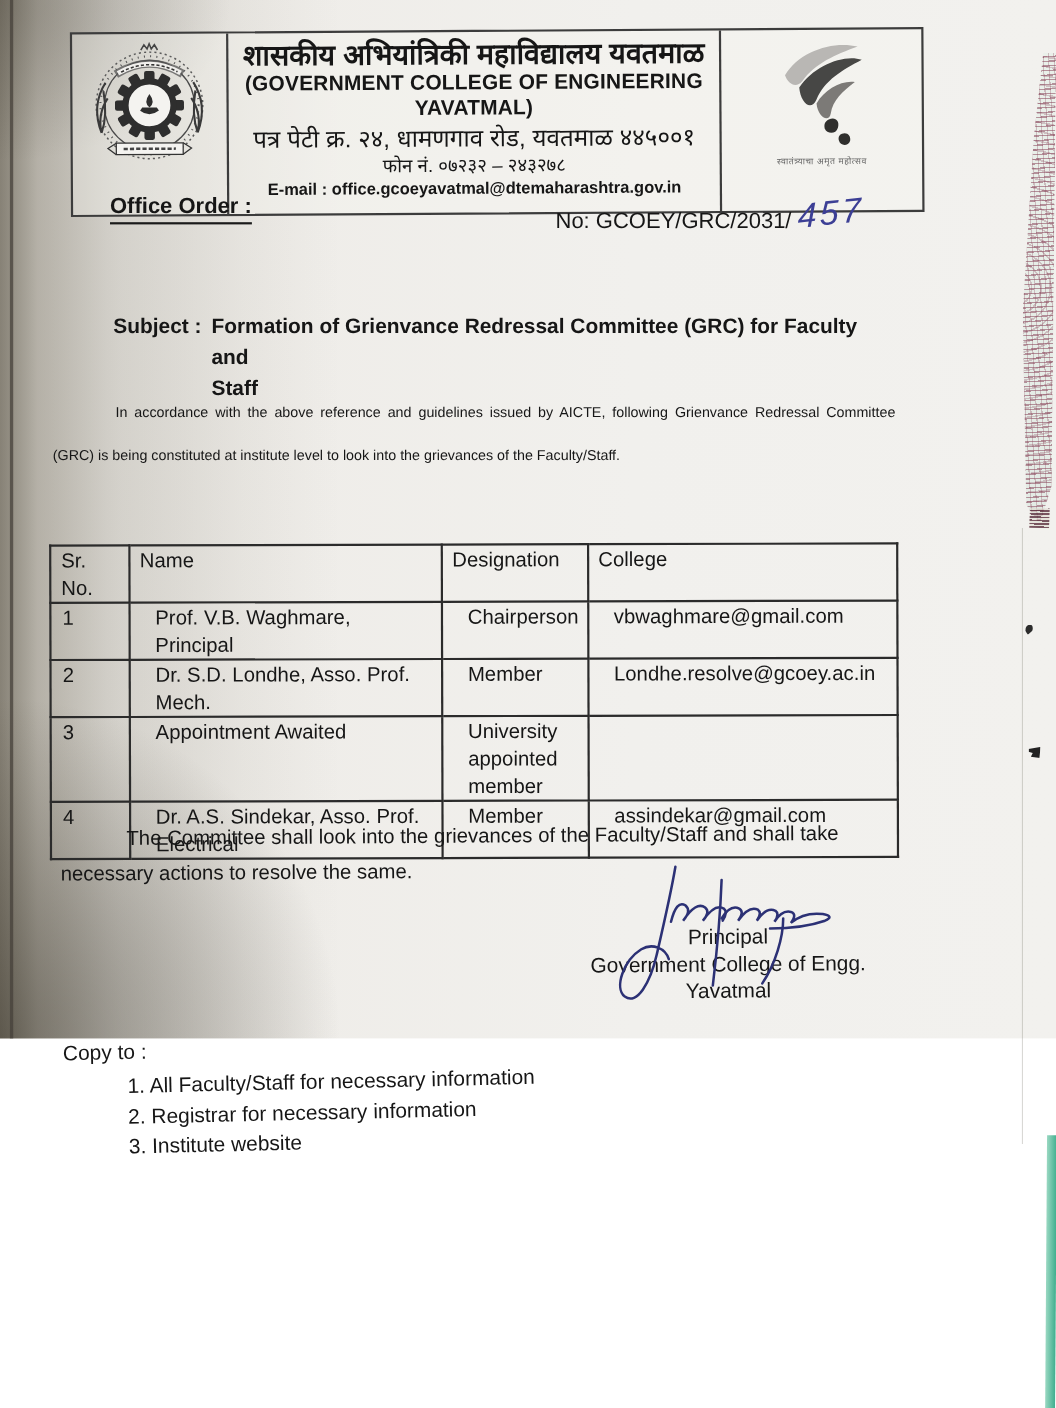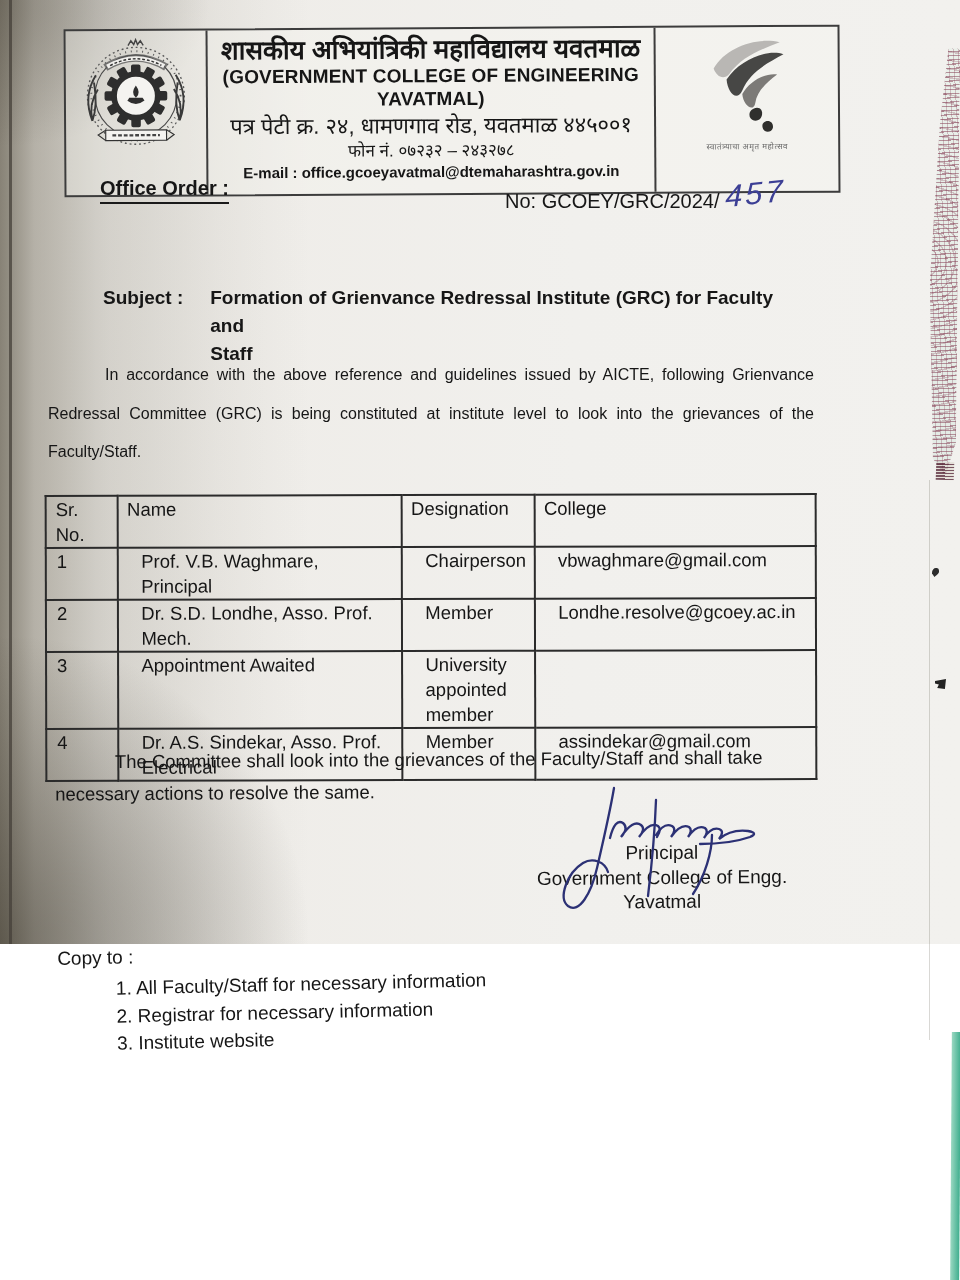--- a/index.html
+++ b/index.html
@@ -43,24 +43,24 @@
   .email-line{font-size:15px;font-weight:700;margin-top:1px;}
   .logo-caption{font-size:8px;color:#666;margin-top:2px;letter-spacing:.5px;}
   
   .office-order{position:absolute;left:100px;top:177px;font-size:20px;font-weight:700;
     border-bottom:2.5px solid #1a1a1a;padding-bottom:2px;}
   .no-block{position:absolute;left:505px;top:188px;font-size:20px;line-height:26px;}
   .no-line{display:flex;align-items:flex-start;}
   .handwritten-no{font-size:31px;color:#3c3f95;font-style:italic;letter-spacing:3px;
     transform:rotate(-6deg) skewX(-6deg);display:inline-block;margin:-7px 0 0 5px;font-weight:400;}
   
-  .subject{position:absolute;left:103px;top:284px;width:690px;display:flex;font-weight:700;font-size:19px;line-height:28px;gap:18px;}
+  .subject{position:absolute;left:103px;top:284px;width:690px;display:flex;font-weight:700;font-size:19px;line-height:28px;}
   .subject-label{white-space:nowrap;margin-right:9px;}
   
-  .para1{position:absolute;left:48px;top:356px;width:766px;font-size:16px;line-height:38.5px;
+  .para1{position:absolute;left:48px;top:356px;width:766px;font-size:13px;line-height:38.5px;
     text-align:justify;text-indent:57px;}
   .para2{position:absolute;left:55px;top:744px;width:724px;font-size:18.5px;line-height:32px;
     text-indent:60px;transform:rotate(-.4deg);}
   
   .committee{position:absolute;left:45px;top:494px;width:772px;border-collapse:collapse;
     font-size:18.5px;transform:rotate(-.15deg);}
   .committee th,.committee td{border:2px solid #2b2b2b;vertical-align:top;padding:0 8px;line-height:25px;font-weight:400;}
   .committee th{text-align:left;height:27px;}
   .committee th.sr-h{text-align:left;padding-left:9px;margin-top:40px;}
   .committee td{text-align:left;padding-left:22px;}
@@ -140,29 +140,29 @@
         <path d="M57 80 c6 -3 11 1 9 8 c-2 7 -11 6 -13 1 c-1 -4 0 -7 4 -9 z" fill="#2f2f2d"></path>
         <path d="M70 94 c5 -2 9 2 8 7 c-2 6 -10 5 -11 0 c-1 -3 0 -6 3 -7 z" fill="#2f2f2d"></path>
       </svg>
       <div class="logo-caption">स्वातंत्र्याचा अमृत महोत्सव</div>
     </div>
   </div>
 
   <div class="office-order">Office Order :</div>
   <div class="no-block">
     <div class="no-line">
-      <span>No: GCOEY/GRC/2024/</span>
+      <span>No: GCOEY/GRC/2031/</span>
       <span class="handwritten-no">457</span>
     </div>
   </div>
 
   <div class="subject">
     <span class="subject-label">Subject :</span>
     <span>
-      <div>Formation of Grienvance Redressal Institute (GRC) for Faculty and</div>
+      <div>Formation of Grienvance Redressal Committee (GRC) for Faculty and</div>
       <div>Staff</div>
     </span>
   </div>
 
   <div class="para1">In accordance with the above reference and guidelines issued by AICTE, following Grienvance Redressal Committee (GRC) is being constituted at institute level to look into the grievances of the Faculty/Staff.</div>
 
   <table class="committee">
     <colgroup>
         <col style="width:75px">
         <col style="width:300px">

